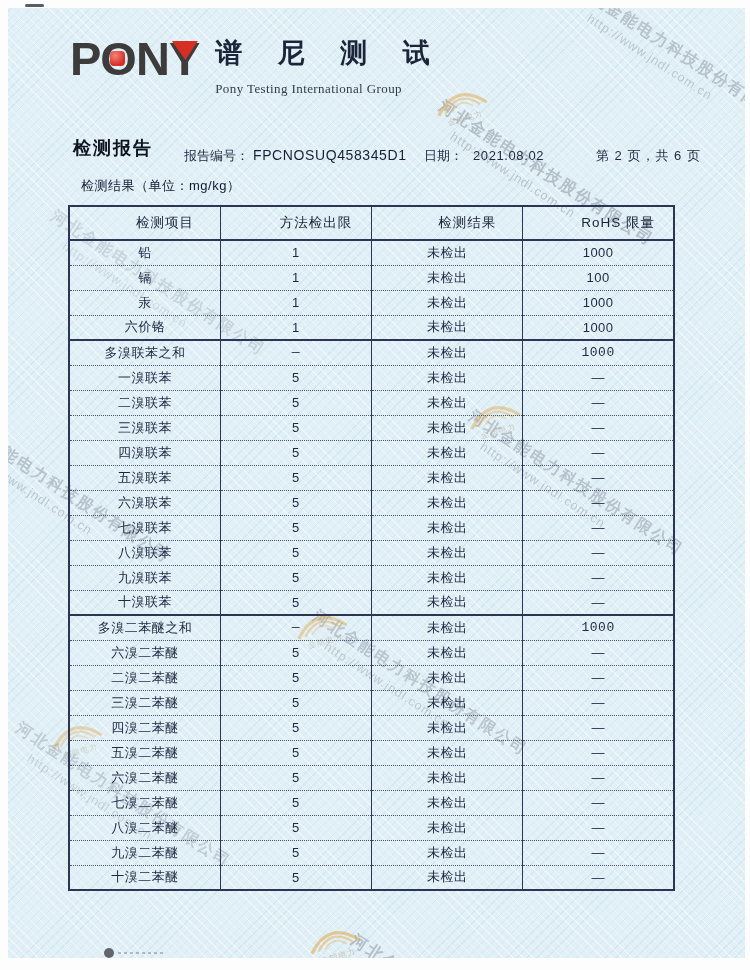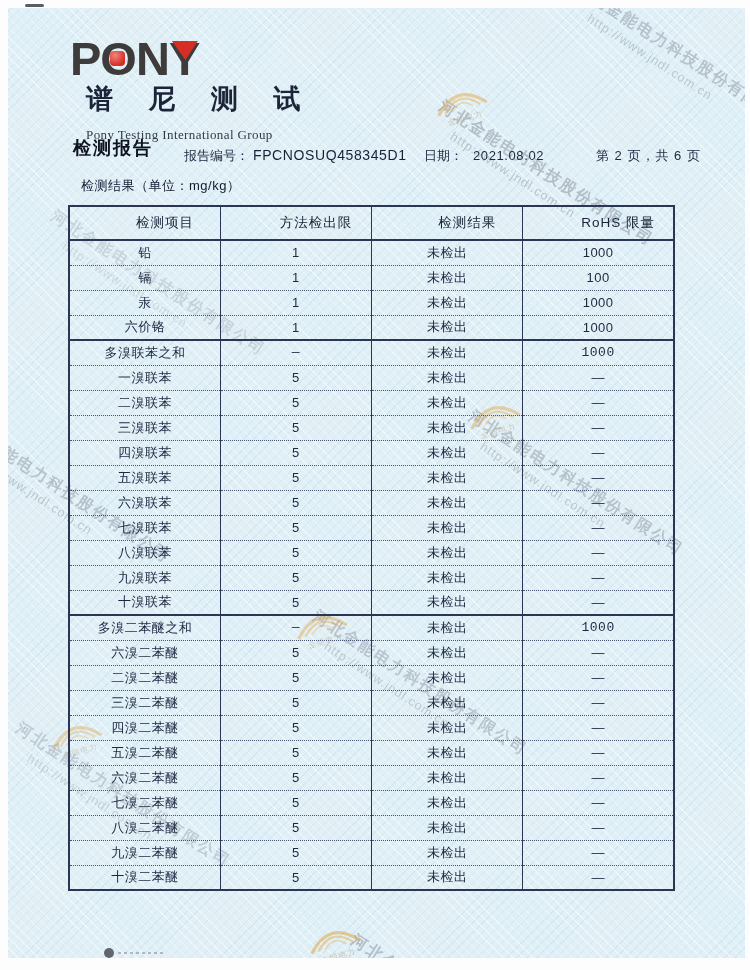--- a/index.html
+++ b/index.html
@@ -24,21 +24,21 @@
 
   
   .wm { position:absolute; pointer-events:none; }
   .wm-inner { transform:rotate(33deg); transform-origin:0 0; white-space:nowrap; }
   .wm-company { font-size:16px; letter-spacing:2px; color:#8d95a4; font-weight:bold; }
   .wm-url { font-size:12.5px; letter-spacing:1px; color:#949ca9; margin-top:2px; margin-left:26px; }
   .wm-logo { position:absolute; pointer-events:none; transform:rotate(-16deg); text-align:center; }
   .wm-logo-text { font-size:8px; color:#b4a98e; letter-spacing:1px; margin-top:-3px; }
 
   
-  .logo { position:absolute; left:62px; top:28px; display:flex; align-items:flex-start;flex-direction:column; }
+  .logo { position:absolute; left:62px; top:28px; display:flex; align-items:flex-start; }
   .pony-word { font-weight:bold; font-size:47px; line-height:46px; color:#3d3c3b;
     letter-spacing:-1px; position:relative; }
   .pony-letter { position:relative; display:inline-block; }
   .pony-o::after { content:""; position:absolute; left:10px; top:15px; width:15px; height:15px;
     background:radial-gradient(circle at 35% 30%, #f4837a, #d62e25 70%);
     border-radius:4px; }
   .pony-y .y-red { position:absolute; left:3px; top:5px; width:26px; height:19px;
     background:#d62e25; clip-path:polygon(0 0, 100% 0, 52% 100%); }
   .logo-right { margin-left:16px; padding-top:2px; }
   .logo-cn { font-size:27px; font-weight:bold; color:#1c2439; letter-spacing:14px; line-height:30px; }

